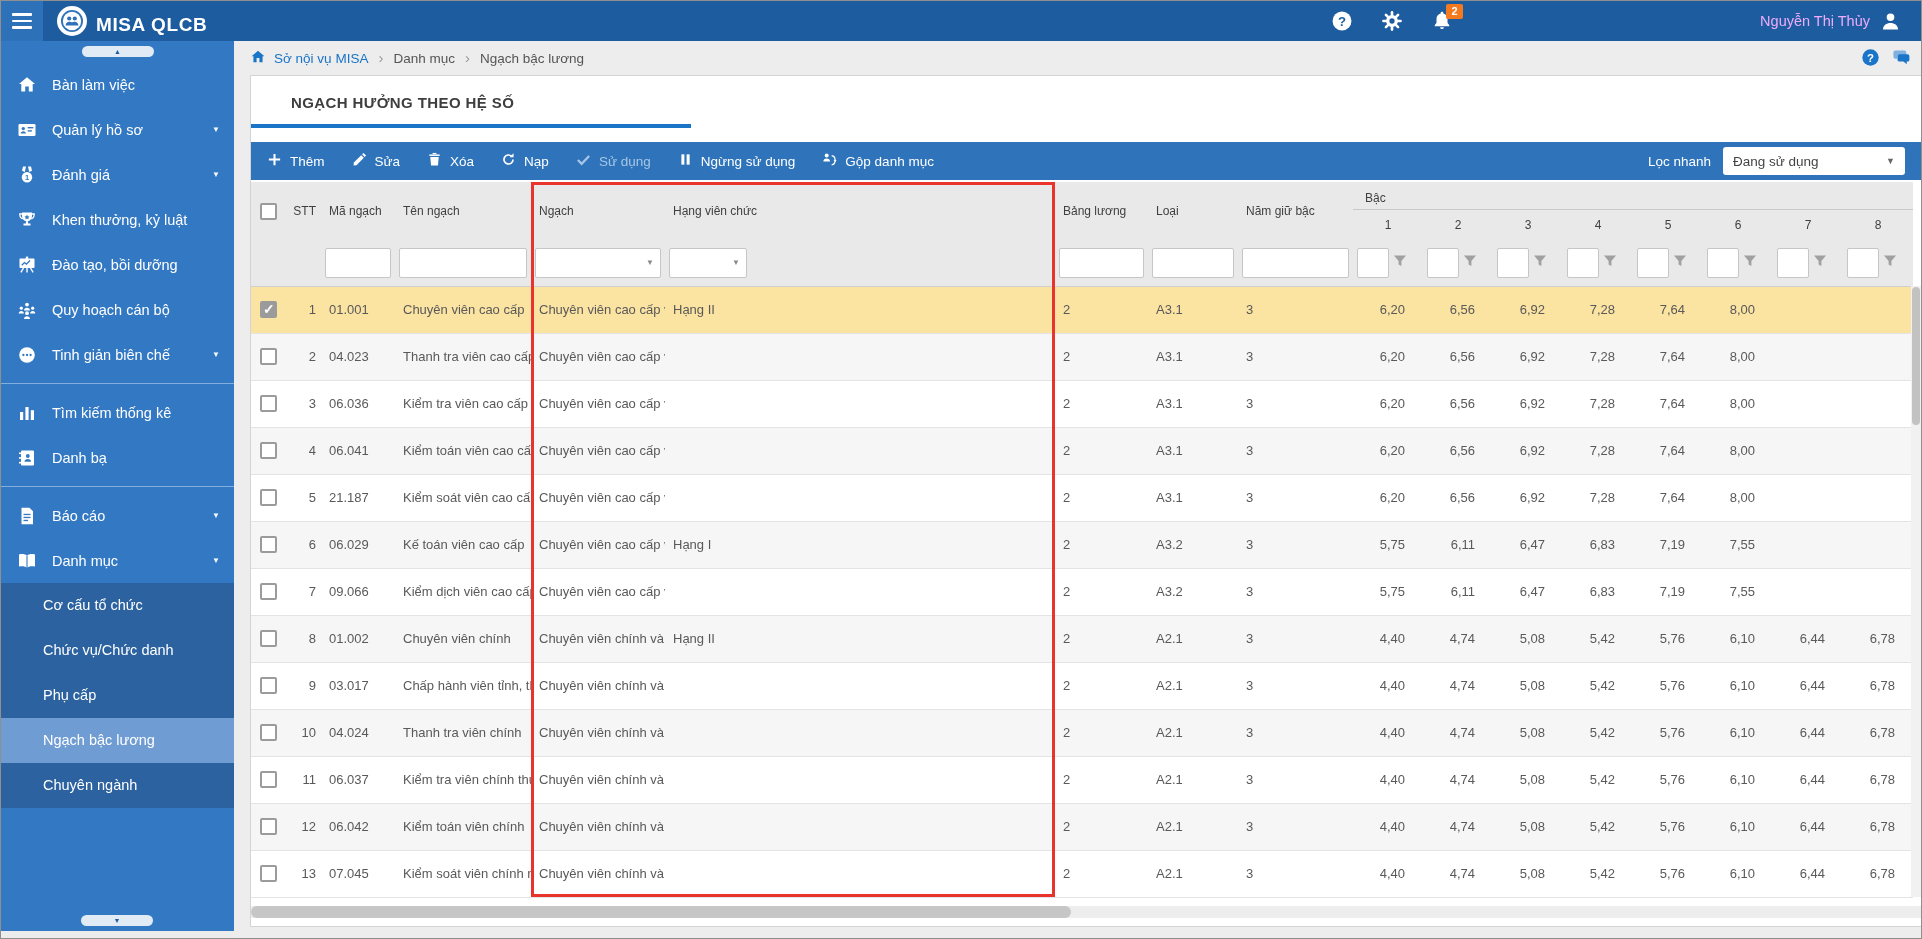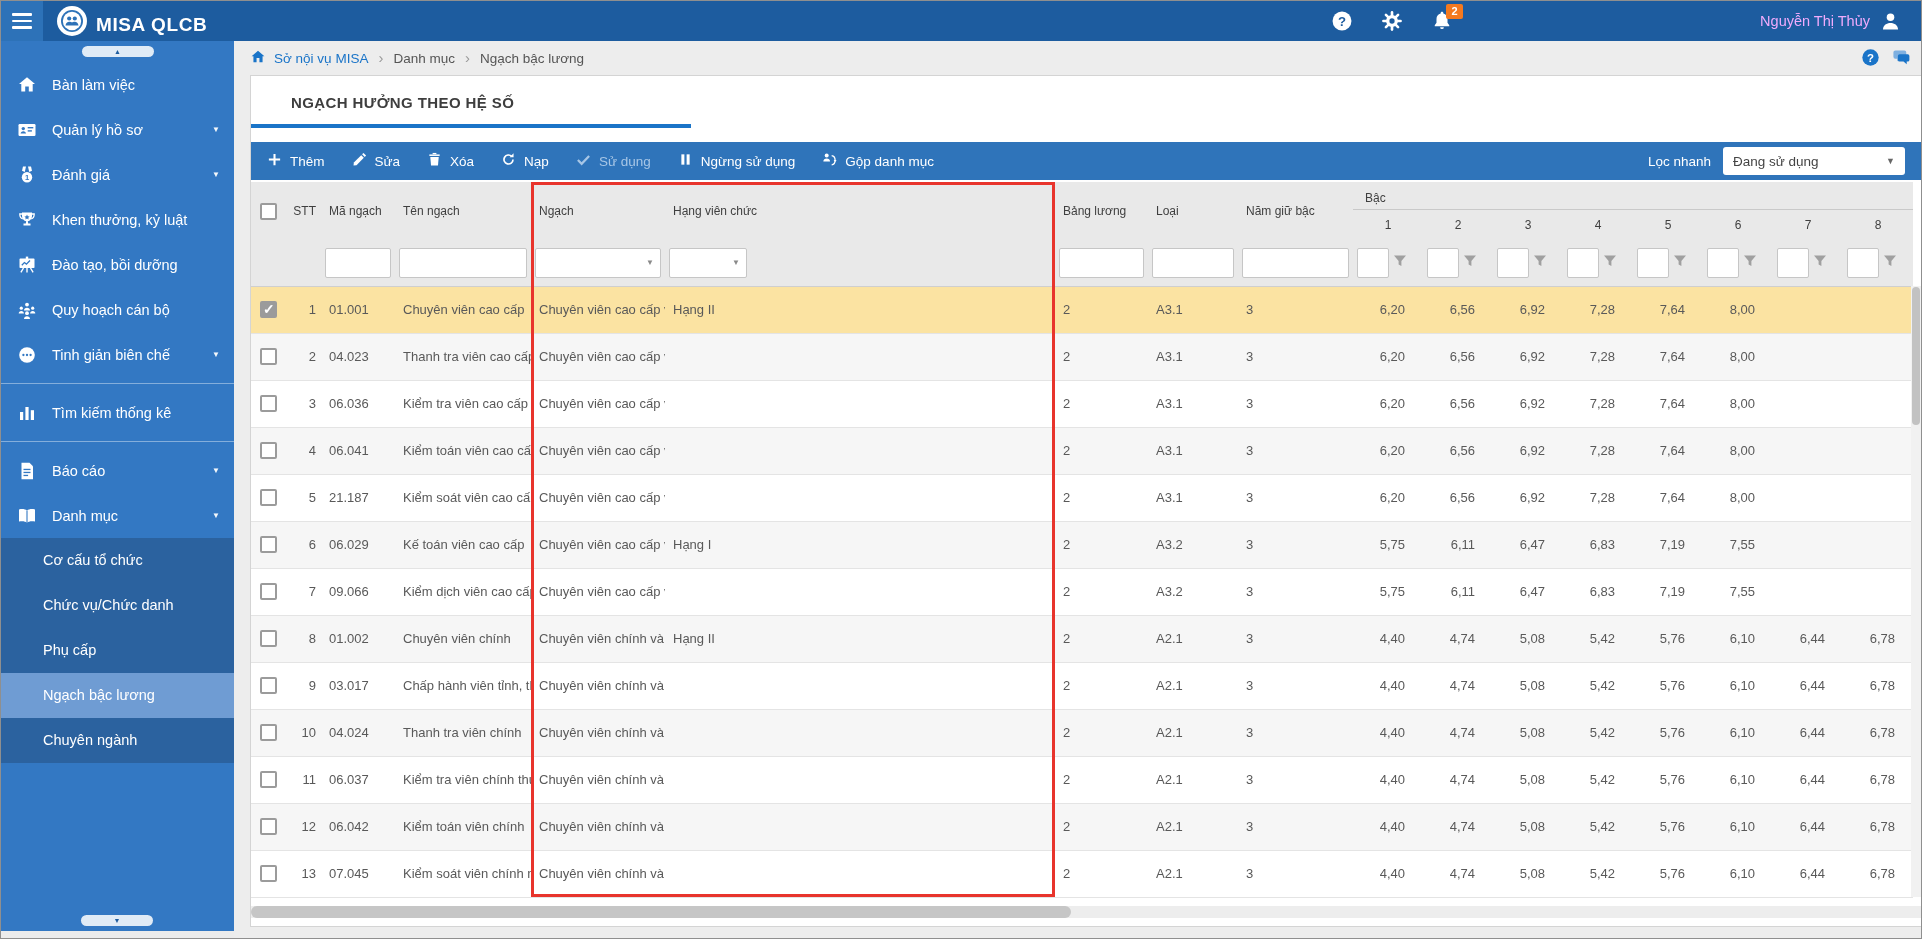--- a/index.html
+++ b/index.html
@@ -224,20 +224,31 @@
           <span class="side-caret">▼</span>
         </div>
         <div class="side-divider"></div>
         <div class="side-item">
           <span class="side-icon"><svg viewBox="0 0 20 20" fill="#fff">
               <rect x="3" y="9" width="3.2" height="8"></rect>
               <rect x="8.4" y="4" width="3.2" height="13"></rect>
               <rect x="13.8" y="7.2" width="3.2" height="9.8"></rect>
             </svg></span>
           <span>Tìm kiếm thống kê</span>
+        </div>
+        <div class="side-item">
+          <span class="side-icon"><svg viewBox="0 0 20 20">
+              <rect x="4" y="2.5" width="13" height="15" rx="1" fill="#fff"></rect>
+              <rect x="2" y="4.5" width="2.6" height="1.6" fill="#fff"></rect>
+              <rect x="2" y="9.2" width="2.6" height="1.6" fill="#fff"></rect>
+              <rect x="2" y="13.9" width="2.6" height="1.6" fill="#fff"></rect>
+              <circle cx="10.8" cy="8" r="1.9" fill="#3378c3"></circle>
+              <path d="M7.5 13.8c0-1.8 1.5-2.8 3.3-2.8s3.3 1 3.3 2.8z" fill="#3378c3"></path>
+            </svg></span>
+          <span>Danh bạ</span>
         </div>
         <div class="side-divider"></div>
         <div class="side-item">
           <span class="side-icon"><svg viewBox="0 0 20 20">
               <path fill="#fff" d="M4.5 1.8h8L16 5.3v12.9H4.5z"></path>
               <rect x="6.5" y="7.8" width="7" height="1.3" fill="#3378c3"></rect>
               <rect x="6.5" y="10.8" width="7" height="1.3" fill="#3378c3"></rect>
               <rect x="6.5" y="13.8" width="4.6" height="1.3" fill="#3378c3"></rect>
             </svg></span>
           <span>Báo cáo</span>

